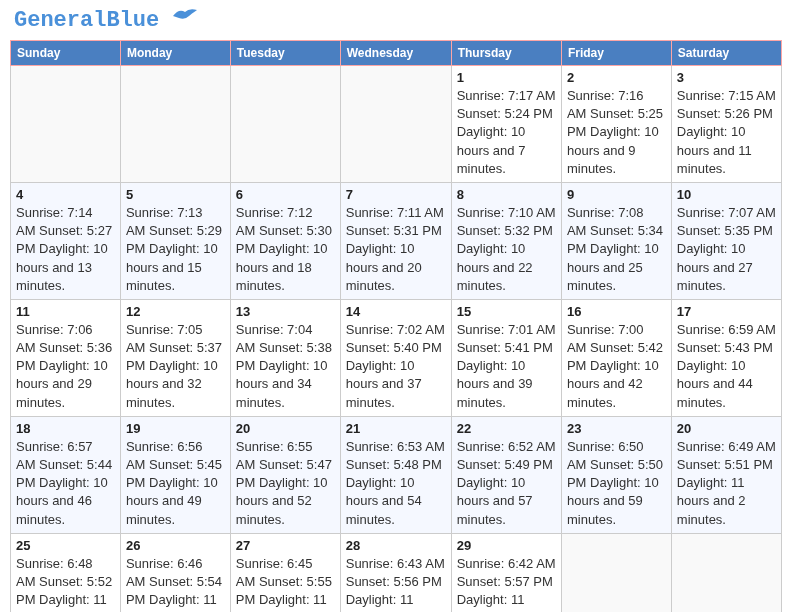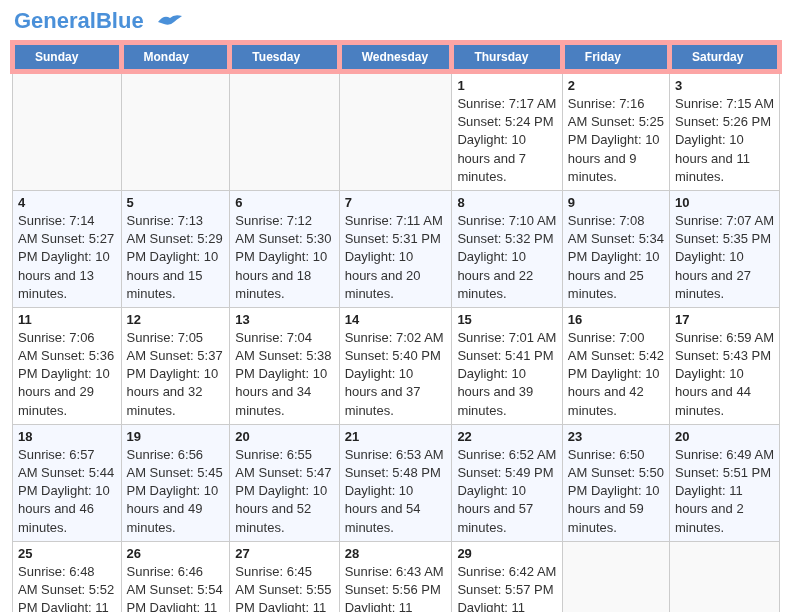--- a/index.html
+++ b/index.html
@@ -45,22 +45,22 @@
     .calendar {
       width: 100%;
       border-collapse: collapse;
       border: 1px solid #ccc;
     }
     .calendar th {
       background-color: #4a7fc1;
       color: #fff;
       font-size: 12px;
       font-weight: bold;
-      padding: 5px 20px;
-      border: 5px solid #fca5a5;
+      padding: 5px 6px;
+      border: 1px solid #fca5a5;
       text-align: left;
     }
     .calendar td {
       border: 1px solid #ccc;
       vertical-align: top;
       padding: 4px 5px;
       font-size: 10px;
       color: #333;
       width: 113px;
       min-height: 80px;
@@ -82,21 +82,21 @@
     }
     tr:nth-child(even) td { background: #f5f8ff; }
     tr:nth-child(odd) td { background: #fff; }
     .calendar thead tr th { background-color: #4a7fc1; }
   </style>
 </head>
 <body>
 
 <div class="header">
   <div class="logo">
-    <div style="display:flex; align-items:flex-end; gap:10px;">
+    <div style="display:flex; align-items:center; gap:10px;font-family:Liberation Mono, monospace;">
       <span class="logo-text">
         <span>General</span><span style="color:#4a90d9;">Blue</span>
       </span>
       <svg width="28" height="20" viewBox="0 0 28 20" style="margin-left:2px; margin-top:-10px;">
         <path d="M2,10 Q8,2 14,6 Q18,2 26,4 Q20,8 18,10 Q14,14 8,12 Z" fill="#4a90d9"></path>
       </svg>
     </div>
   </div>
 </div>
 

